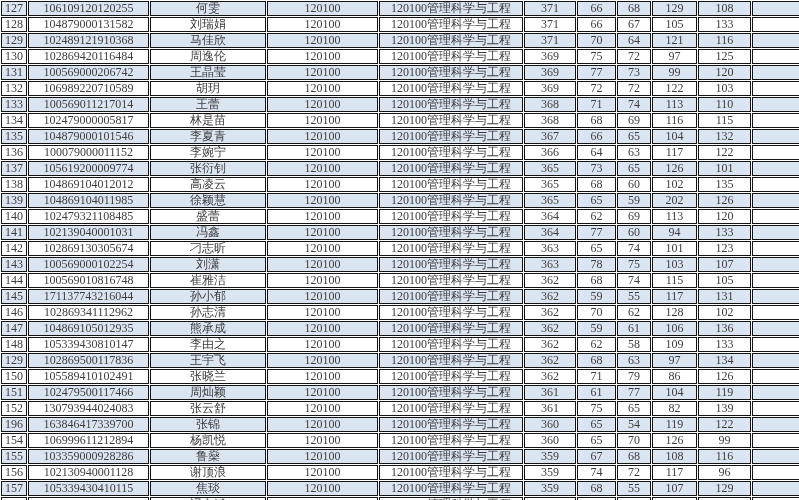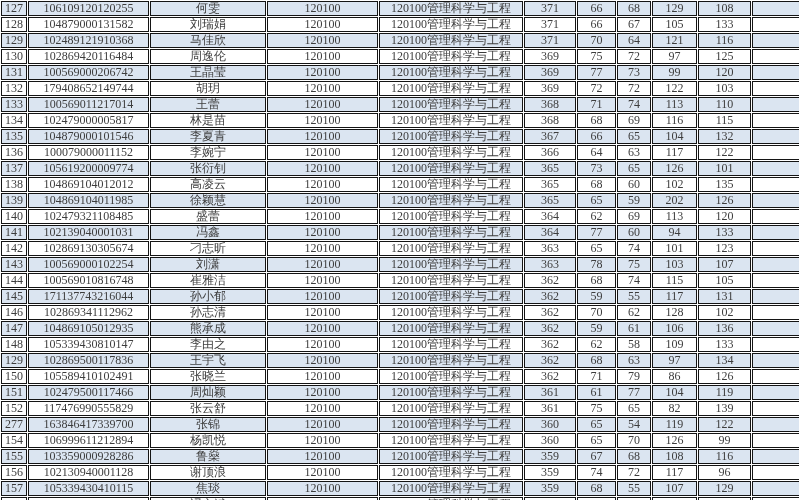--- a/index.html
+++ b/index.html
@@ -113,21 +113,21 @@
         <td>120100管理科学与工程</td>
         <td>369</td>
         <td>77</td>
         <td>73</td>
         <td>99</td>
         <td>120</td>
         <td></td>
       </tr>
       <tr>
         <td>132</td>
-        <td>179408652149744</td>
+        <td>106989220710589</td>
         <td>胡玥</td>
         <td>120100</td>
         <td>120100管理科学与工程</td>
         <td>369</td>
         <td>72</td>
         <td>72</td>
         <td>122</td>
         <td>103</td>
         <td></td>
       </tr>
@@ -373,33 +373,33 @@
         <td>120100管理科学与工程</td>
         <td>361</td>
         <td>61</td>
         <td>77</td>
         <td>104</td>
         <td>119</td>
         <td></td>
       </tr>
       <tr>
         <td>152</td>
-        <td>117476990555829</td>
+        <td>130793944024083</td>
         <td>张云舒</td>
         <td>120100</td>
         <td>120100管理科学与工程</td>
         <td>361</td>
         <td>75</td>
         <td>65</td>
         <td>82</td>
         <td>139</td>
         <td></td>
       </tr>
       <tr>
-        <td>277</td>
+        <td>196</td>
         <td>163846417339700</td>
         <td>张锦</td>
         <td>120100</td>
         <td>120100管理科学与工程</td>
         <td>360</td>
         <td>65</td>
         <td>54</td>
         <td>119</td>
         <td>122</td>
         <td></td>

